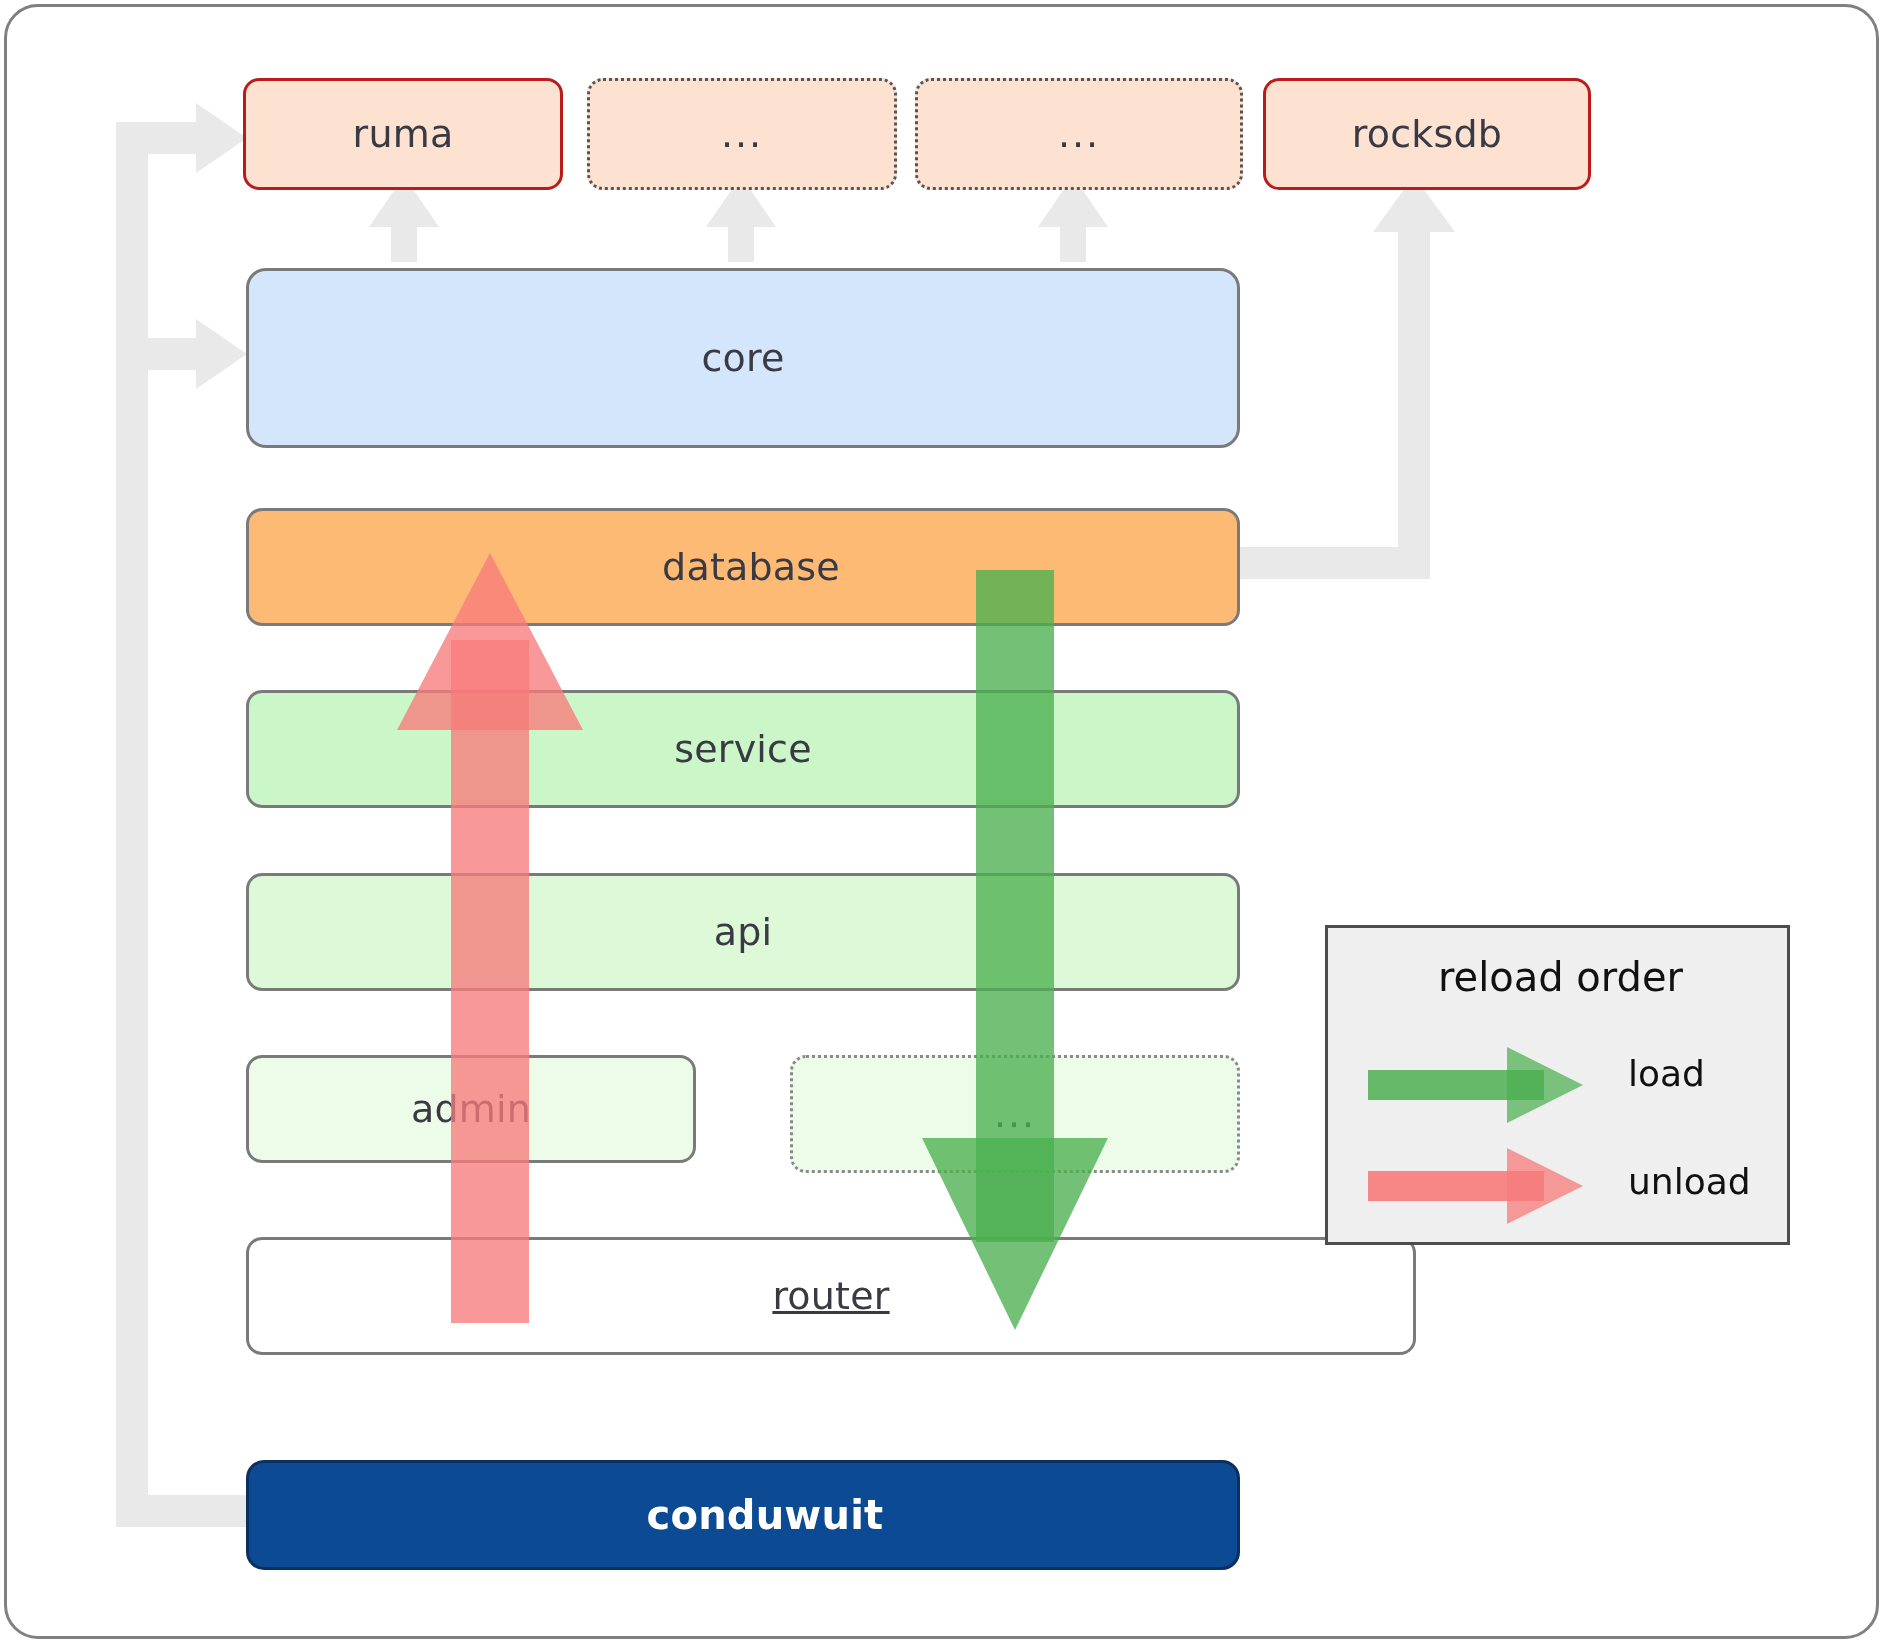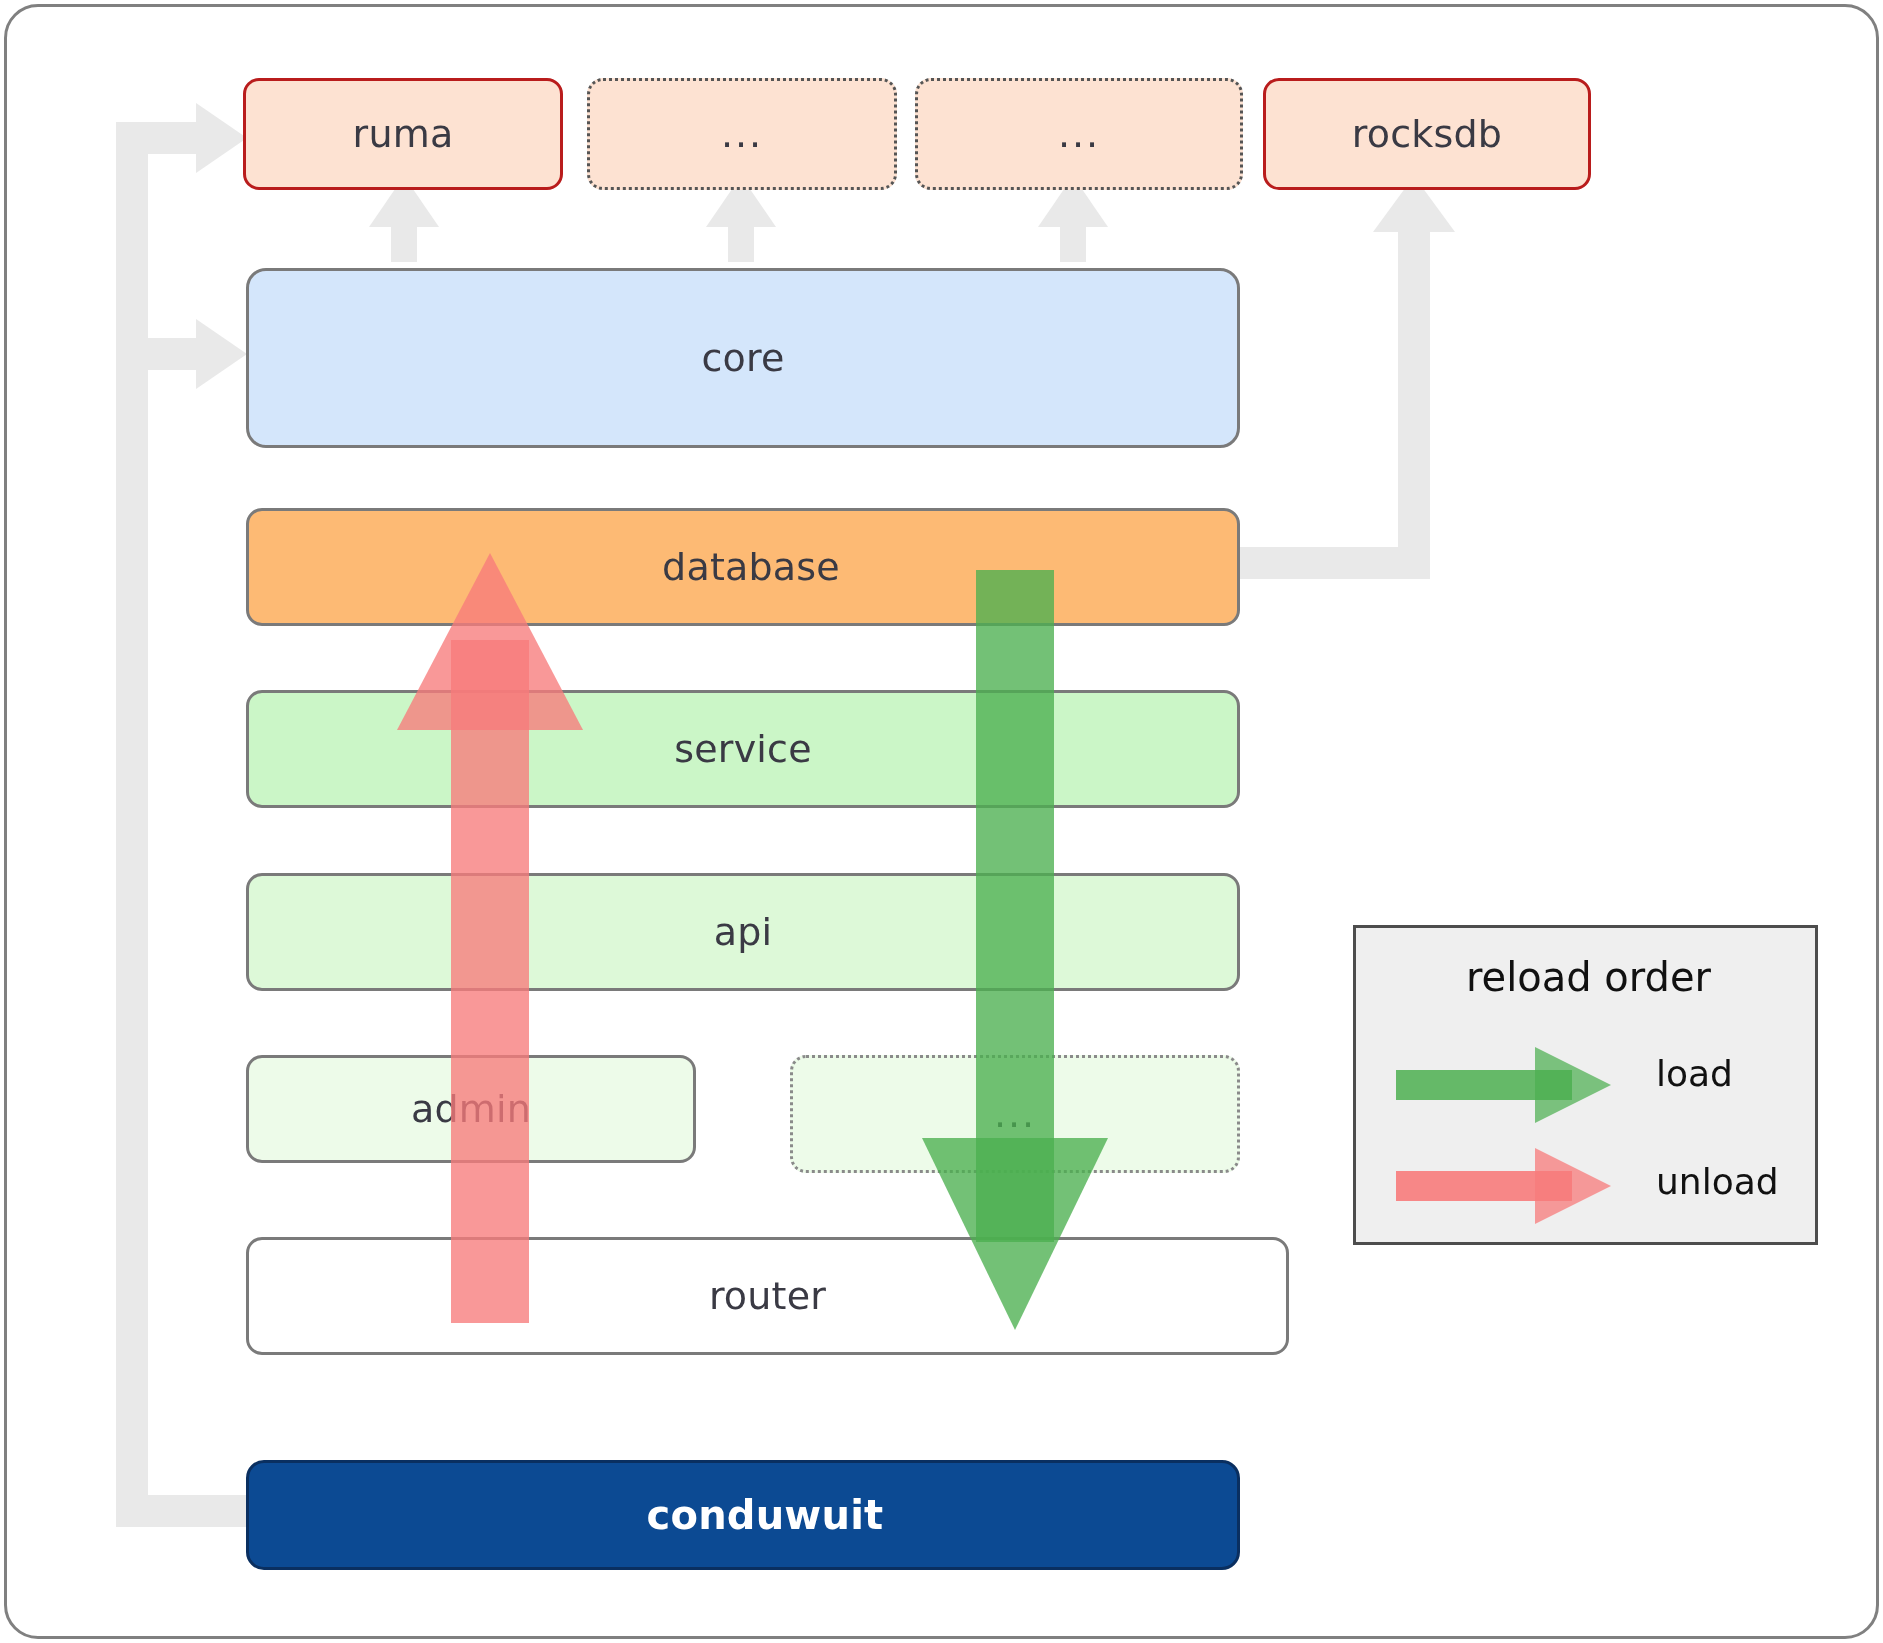--- a/index.html
+++ b/index.html
@@ -75,21 +75,20 @@
   
   .legend-box {
     position: absolute;
     left: 1325px;
     top: 925px;
     width: 465px;
     height: 320px;
     background: #efefef;
     border: 3px solid #4d4d4d;
     box-sizing: border-box;
-    margin-left: 28px;
   }
   .legend-title {
     position: absolute;
     left: 0; top: 26px;
     width: 465px;
     text-align: center;
     font-size: 40px;
     color: #111;
   }
   .legend-label {
@@ -178,21 +177,21 @@
   </div>
 
   <div class="node stack-box grey-border green4" style="left:246px; top:1055px; width:450px; height:108px;">
     <span>admin</span>
   </div>
 
   <div class="node stack-box dotted-grey green4" style="left:790px; top:1055px; width:450px; height:118px;">
     <span class="dots">...</span>
   </div>
 
-  <div class="node stack-box grey-border white" style="left:246px; top:1237px; width:1043px; height:118px;">
+  <div class="node stack-box grey-border white" style="left:246px; top:1237px; width:1170px; height:118px;text-decoration:underline;">
     <span>router</span>
   </div>
 
   <div class="node navy" style="left:246px; top:1460px; width:994px; height:110px;padding-left:44px;">
     <span>conduwuit</span>
   </div>
 
   <svg class="layer" viewBox="0 0 1883 1643">
 
     <g>

